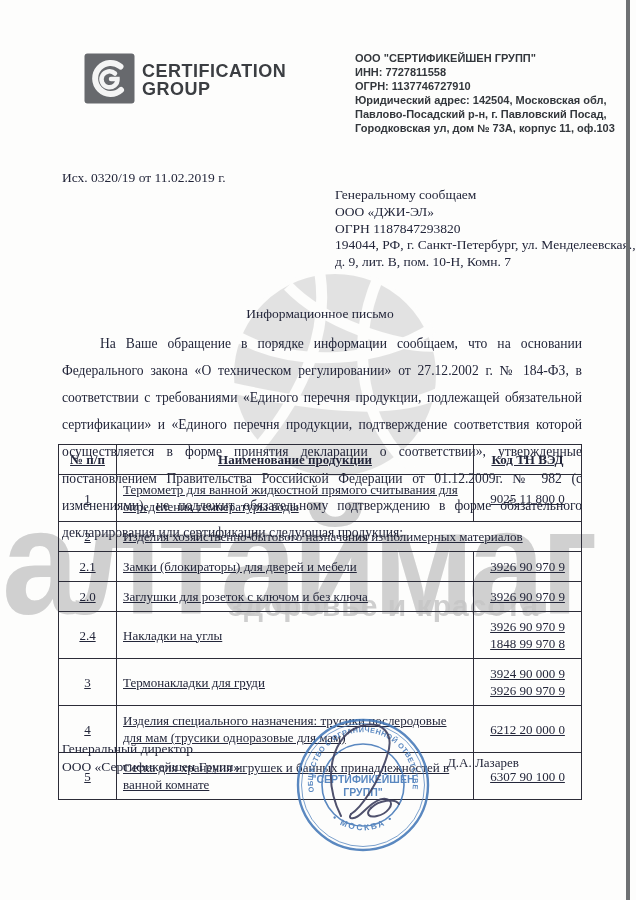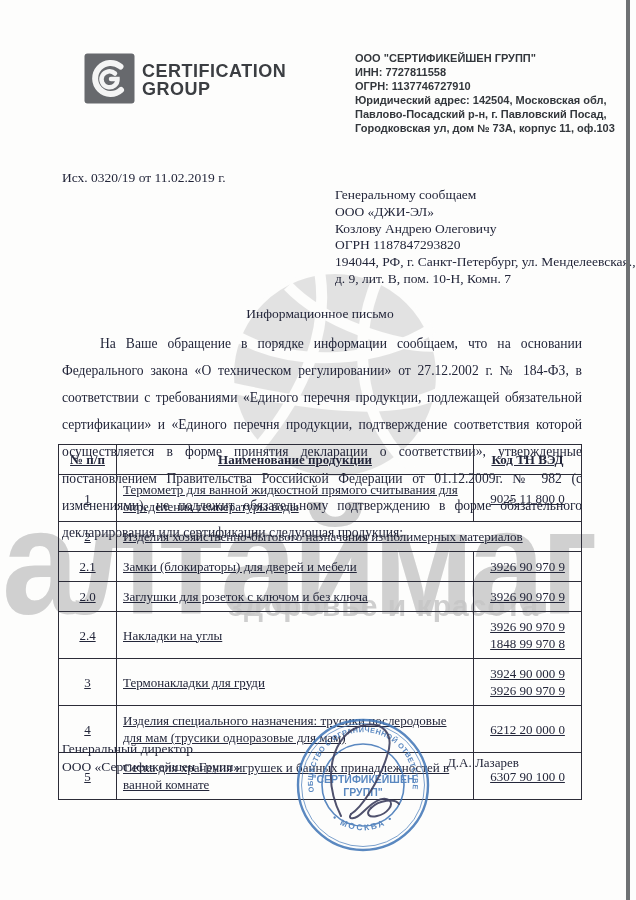--- a/index.html
+++ b/index.html
@@ -122,21 +122,20 @@
     <div>Юридический адрес: 142504, Московская обл,</div>
     <div>Павлово-Посадский р-н, г. Павловский Посад,</div>
     <div>Городковская ул, дом № 73А, корпус 11, оф.103</div>
   </div>
 
   <div class="refnum">Исх. 0320/19 от 11.02.2019 г.</div>
 
   <div class="recipient">
     <div>Генеральному сообщаем</div>
     <div>ООО «ДЖИ-ЭЛ»</div>
-    <div>Козлову Андрею Олеговичу</div>
     <div>ОГРН 1187847293820</div>
     <div>194044, РФ, г. Санкт-Петербург, ул. Менделеевская.,</div>
     <div>д. 9, лит. В, пом. 10-Н, Комн. 7</div>
   </div>
 
   <div class="letter-title">Информационное письмо</div>
   <div class="letter-body">На Ваше обращение в порядке информации сообщаем, что на основании Федерального закона «О техническом регулировании» от 27.12.2002 г. № 184-ФЗ, в соответствии с требованиями «Единого перечня продукции, подлежащей обязательной сертификации» и «Единого перечня продукции, подтверждение соответствия которой осуществляется в форме принятия декларации о соответствии», утвержденные постановлением Правительства Российской Федерации от 01.12.2009г. № 982 (с изменениями), не подлежит обязательному подтверждению в форме обязательного декларирования или сертификации следующая продукция:</div>
 
   <table class="products">
     <tbody>

